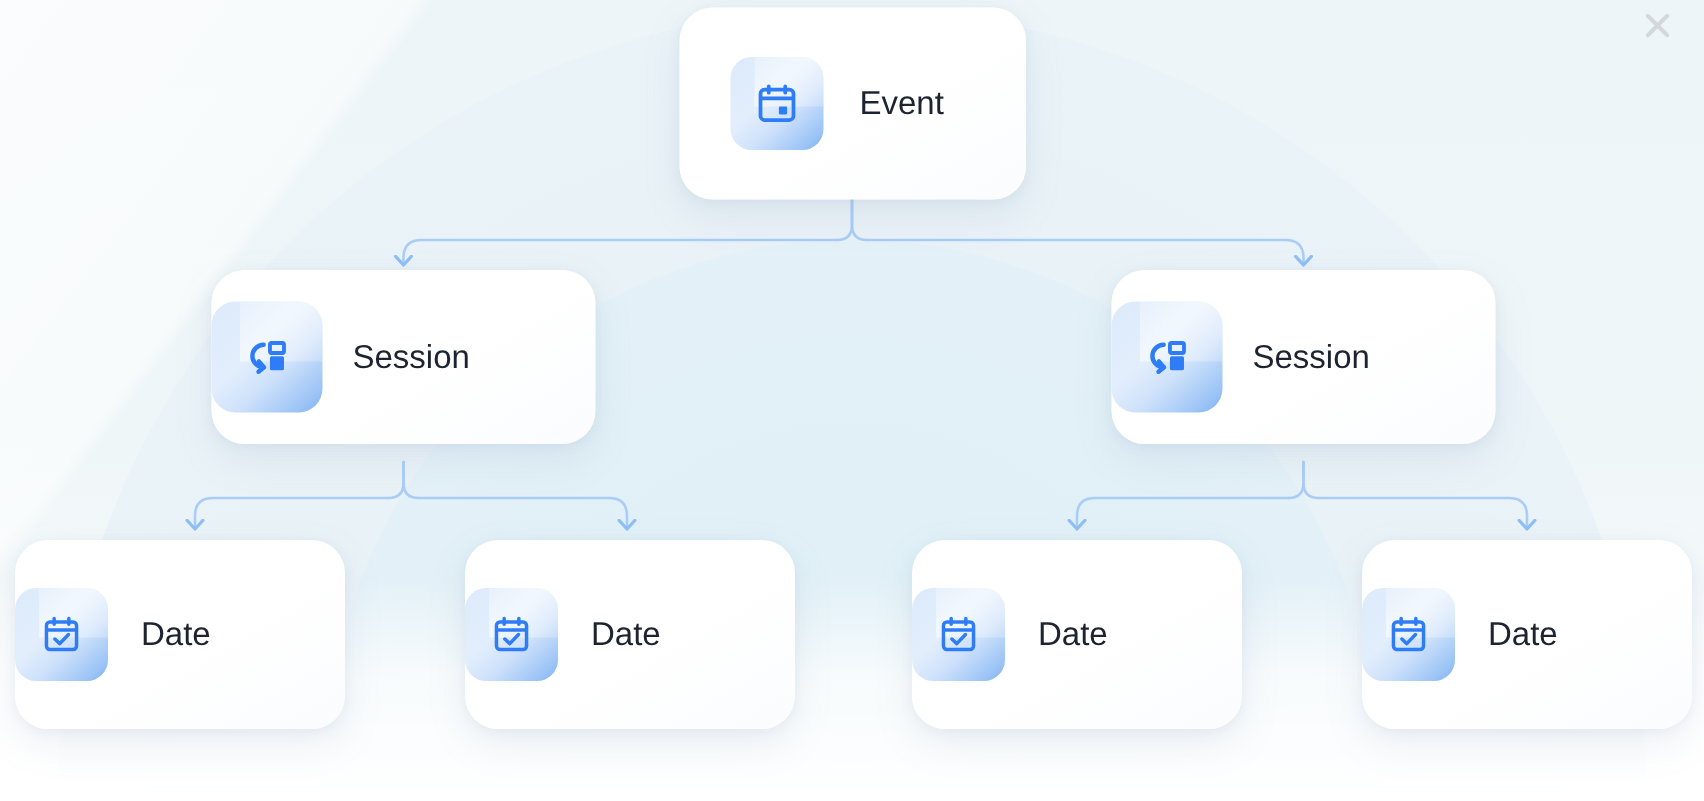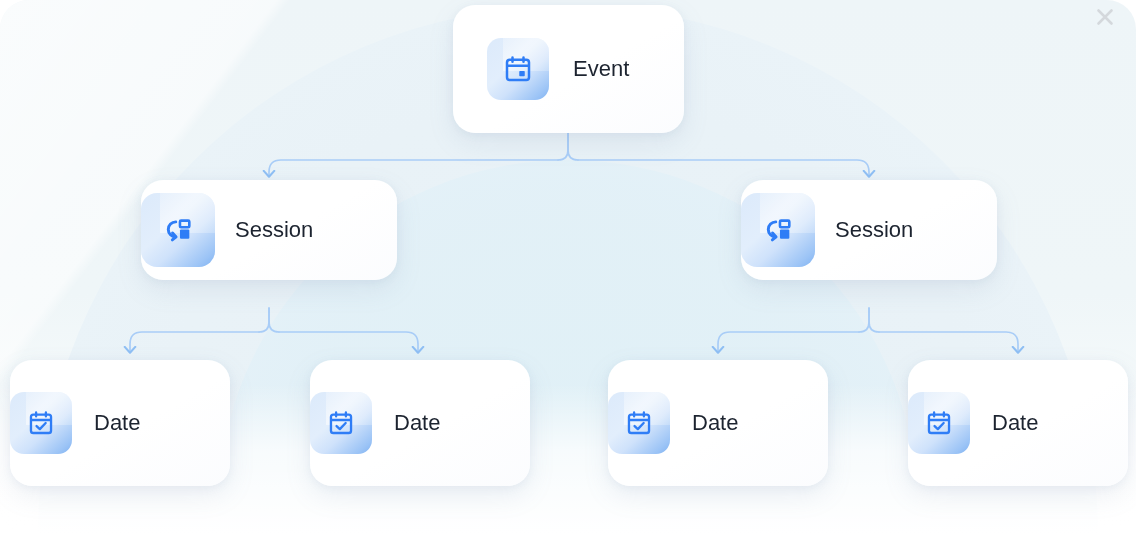--- a/index.html
+++ b/index.html
@@ -8,21 +8,20 @@
     height: 534px;
     overflow: hidden;
     font-family: "Liberation Sans", sans-serif;
   }
   #stage {
     position: relative;
     width: 1136px;
     height: 534px;
     background: #ffffff;
     overflow: hidden;
-    border-radius: 29px;
   }
 
   
   .bg-base {
     position: absolute;
     inset: 0;
     background:
       linear-gradient(180deg, #eef5f8 0%, #eff6f8 55%, #f6fafb 78%, #ffffff 100%);
   }
   .bg-arc-outer {
@@ -104,21 +103,21 @@
   .card-label {
     color: #1d2430;
     white-space: nowrap;
   }
 
   
   .lvl-event   { width: 231px; height: 128px; left: 453px; top: 5px;  padding-left: 34px; }
   .lvl-event   .icon-tile { width: 62px; height: 62px; }
   .lvl-event   .card-label { font-size: 22px; margin-left: 24px; }
 
-  .lvl-session { width: 256px; height: 100px; }
+  .lvl-session { width: 256px; height: 116px; }
   .lvl-session .icon-tile { width: 74px; height: 74px; border-radius: 16px; }
   .lvl-session .card-label { font-size: 22px; margin-left: 20px; }
 
   .lvl-date    { width: 220px; height: 126px; }
   .lvl-date    .icon-tile { width: 62px; height: 62px; }
   .lvl-date    .card-label { font-size: 22px; margin-left: 22px; }
 
   .s-left  { left: 141px; top: 180px; }
   .s-right { left: 741px; top: 180px; }
 

